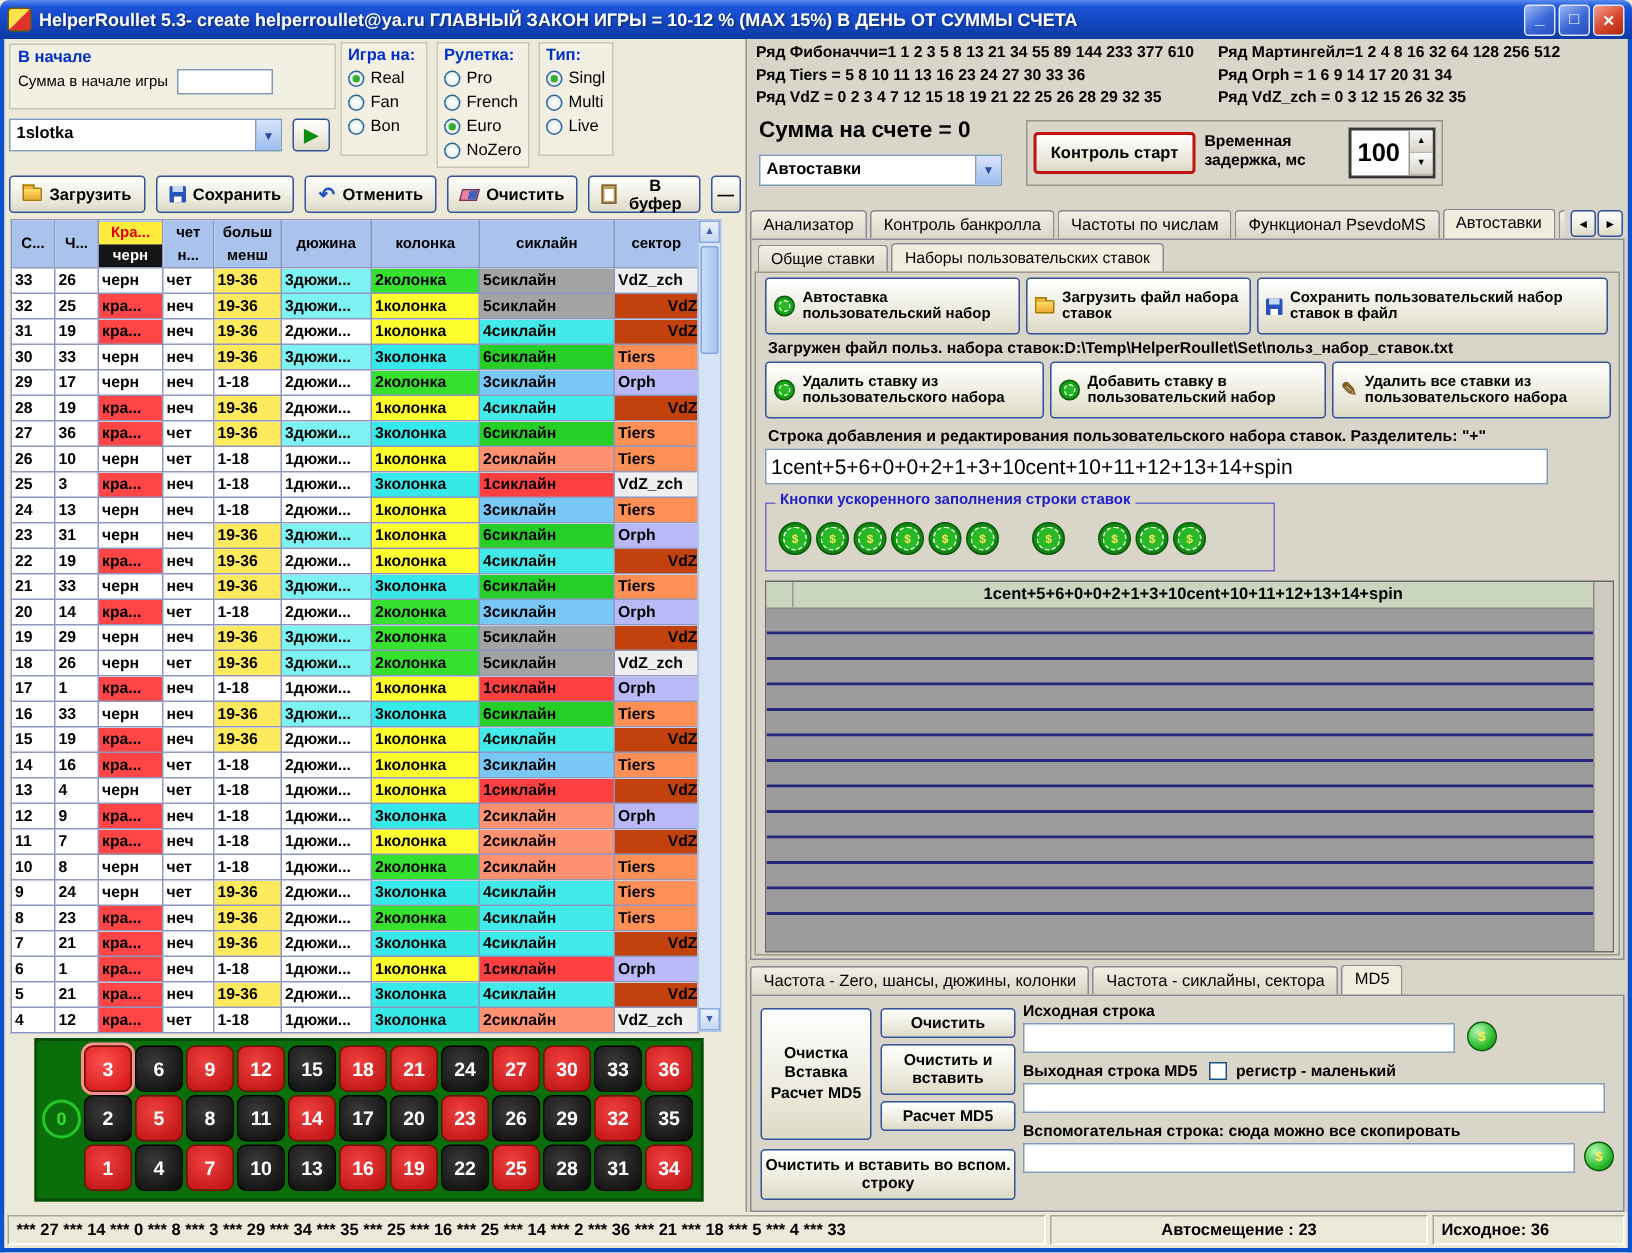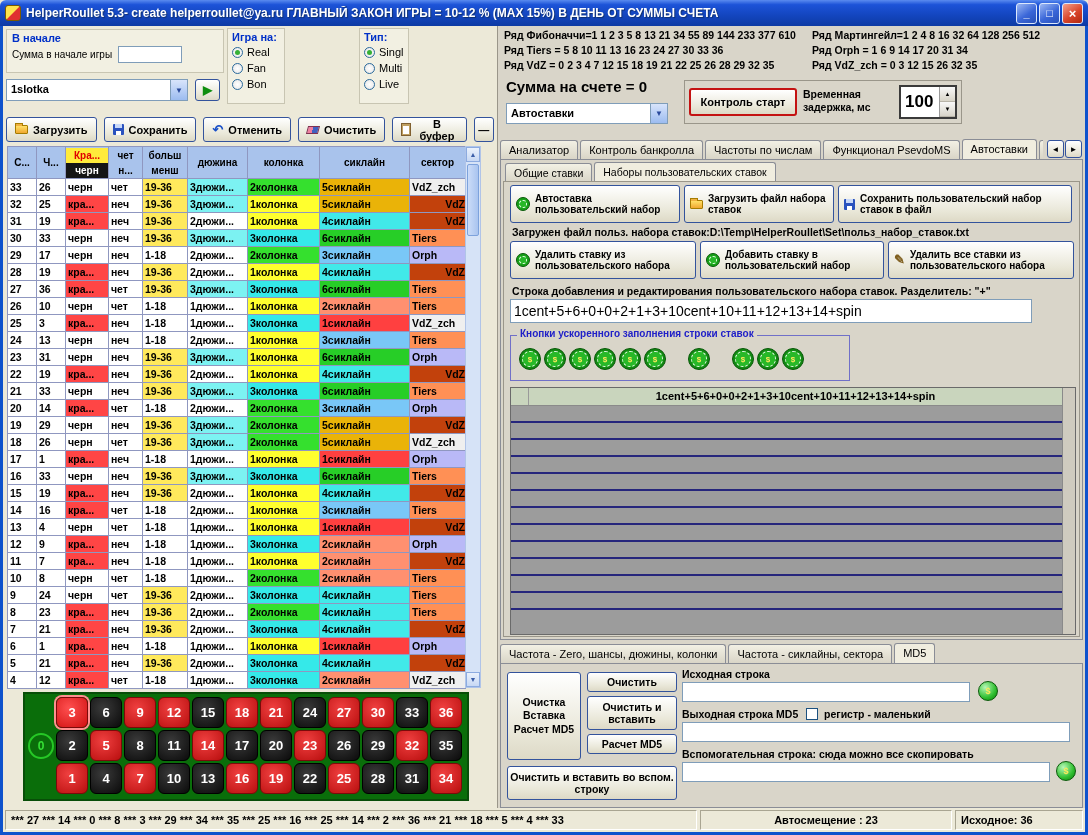--- a/index.html
+++ b/index.html
@@ -88,21 +88,21 @@
 .hth,.htb { width:100%; line-height:15px; white-space:nowrap; overflow:hidden; }
 .kra-top { background:#FFEB3B; color:#E00000; }
 .kra-bot { background:#151515; color:#FFF; }
 .htable td { height:17px; font-size:10.5px; font-weight:bold; padding:0 0 0 2px;
   white-space:nowrap; overflow:hidden; background:#fff; }
 td.c-red { background:#FF4545; }
 td.c-high { background:#FFE95C; }
 td.c-d3 { background:#7CF2F2; }
 td.c-k1 { background:#FFFF2E; } td.c-k2 { background:#35E02E; } td.c-k3 { background:#35E9E9; }
 td.c-x1 { background:#FF4040; } td.c-x2 { background:#FF9070; } td.c-x3 { background:#79C7F7; }
-td.c-x4 { background:#41E9E9; } td.c-x5 { background:#eab308;margin-left:14px; } td.c-x6 { background:#27CE27; }
+td.c-x4 { background:#41E9E9; } td.c-x5 { background:#a3a3a3;margin-left:14px; } td.c-x6 { background:#27CE27; }
 td.sec-tiers { background:#FF9055; } td.sec-orph { background:#B9B9F7; }
 td.sec-vdz { background:#c2410c;text-align:right; } td.sec-vdz_zch { background:#EFEFEF; }
 
 
 .vscroll { position:absolute; left:462px; top:120px; width:16px; height:542px;
   background:#D6E3F7; border:1px solid #B0C4E8; }
 .sb-btn { position:absolute; left:0; width:14px; height:15px;
   background:linear-gradient(#EAF1FC,#C7D8F4); border:1px solid #8CABE0; color:#3B5EA8;
   font-size:7px; display:flex; align-items:center; justify-content:center; }
 .sb-up { top:0; } .sb-dn { bottom:0; }
@@ -232,20 +232,39 @@
           <div class="radio">
               <span class="rb"></span>
               <span>Fan</span>
             </div>
           <div class="radio">
               <span class="rb"></span>
               <span>Bon</span>
             </div>
         </div>
 
+        <div class="rgroup" style="left:288px;top:2px;width:62px;height:84px">
+          <div class="gtitle">Рулетка:</div>
+          <div class="radio">
+              <span class="rb"></span>
+              <span>Pro</span>
+            </div>
+          <div class="radio">
+              <span class="rb"></span>
+              <span>French</span>
+            </div>
+          <div class="radio checked">
+              <span class="rb"></span>
+              <span>Euro</span>
+            </div>
+          <div class="radio">
+              <span class="rb"></span>
+              <span>NoZero</span>
+            </div>
+        </div>
 
         <div class="rgroup" style="left:356px;top:2px;width:50px;height:76px">
           <div class="gtitle">Тип:</div>
           <div class="radio checked">
               <span class="rb"></span>
               <span>Singl</span>
             </div>
           <div class="radio">
               <span class="rb"></span>
               <span>Multi</span>

